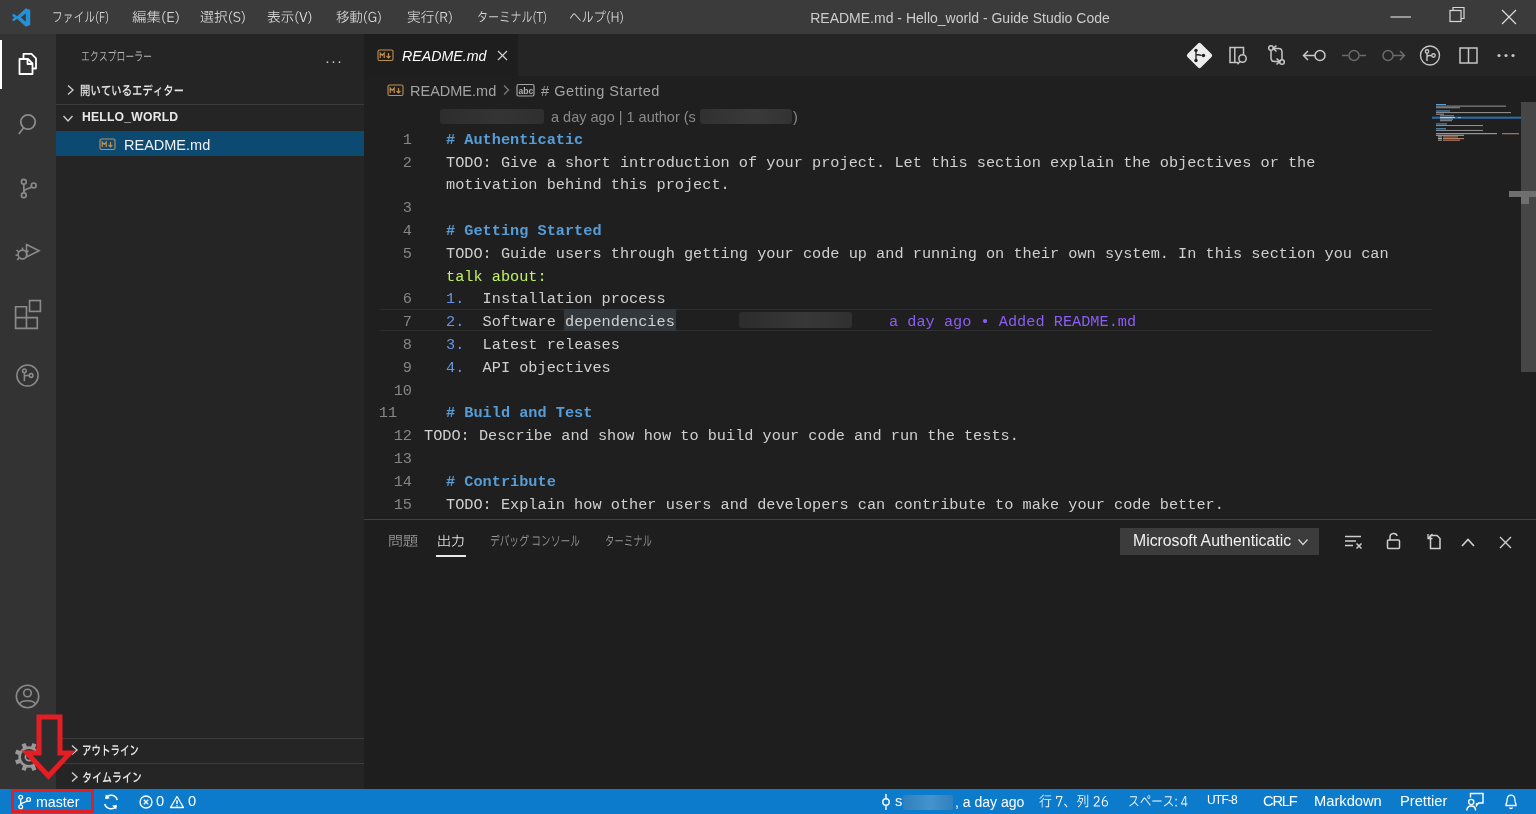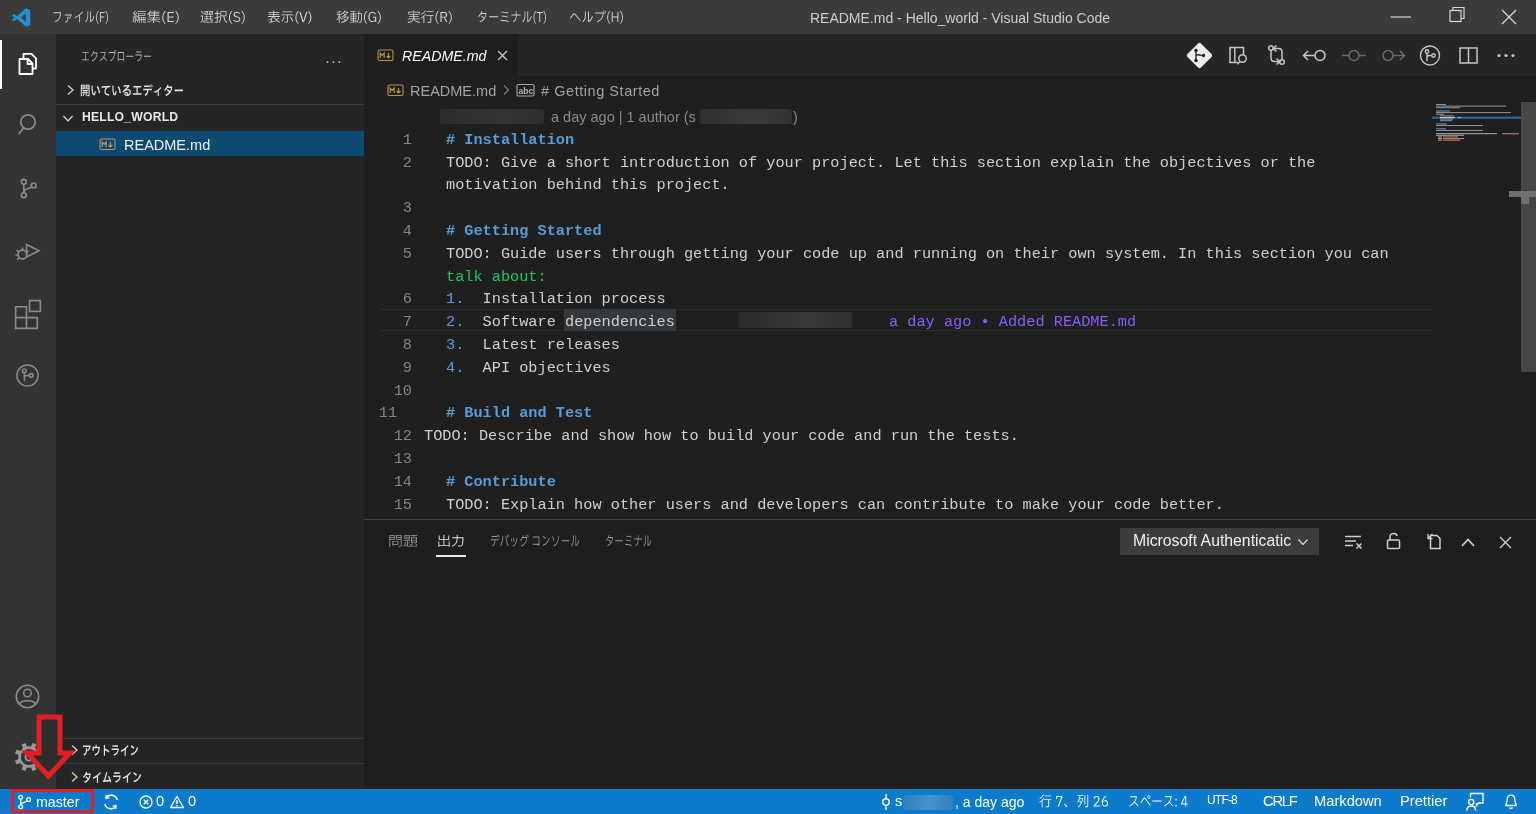--- a/index.html
+++ b/index.html
@@ -33,21 +33,21 @@
   </svg>
 <svg style="position:absolute;left:407px;top:7.1px;overflow:visible" width="48" height="19">
     <path transform="translate(0,14.9) scale(1.0096,1)" d="M11.7 -9.3H1.8V-7.7H1.0V-10.1H6.2V-11.3H7.1V-10.1H12.5V-7.7H11.7ZM7.3 -2.6Q7.7 -1.7 9.0 -1.0Q10.4 -0.4 12.8 0.2L12.5 1.1Q10.5 0.5 9.3 0.0Q8.1 -0.5 7.5 -1.1Q6.9 -1.7 6.7 -2.6H6.6Q6.4 -1.7 5.9 -1.1Q5.3 -0.5 4.1 0.0Q3.0 0.5 1.0 1.0L0.7 0.2Q3.1 -0.4 4.4 -1.0Q5.7 -1.7 6.0 -2.6H0.8V-3.4H6.2V-3.5V-4.8H2.1V-5.6H6.2V-7.0H2.2V-7.7H6.2V-8.7H7.1V-7.7H11.3V-7.0H7.1V-5.6H11.4V-4.8H7.1V-3.5V-3.4H12.7V-2.6Z M18.6 -10.9Q16.9 -8.6 14.5 -7.2L14.0 -7.9Q16.5 -9.3 17.9 -11.4ZM19.3 -10.6H26.0V-9.8H19.3ZM18.8 -7.7Q17.9 -6.5 17.2 -5.8V1.0H16.3V-5.0Q15.6 -4.3 14.3 -3.5L13.9 -4.3Q15.1 -5.0 16.2 -6.0Q17.3 -7.0 18.1 -8.2ZM26.4 -6.9V-6.1H24.0V-0.2Q24.0 0.3 23.8 0.5Q23.5 0.8 23.0 0.8H20.5L20.3 -0.1H23.1V-6.1H18.9V-6.9Z M30.7 -10.8H31.8Q31.0 -10.1 30.4 -9.2Q29.8 -8.2 29.5 -7.1Q29.2 -6.0 29.2 -5.0V-3.8Q29.2 -2.8 29.5 -1.7Q29.8 -0.6 30.4 0.3Q31.0 1.3 31.8 1.9H30.7Q30.0 1.3 29.4 0.4Q28.9 -0.6 28.5 -1.8Q28.2 -3.1 28.2 -4.4Q28.2 -5.8 28.5 -7.0Q28.9 -8.2 29.4 -9.2Q30.0 -10.2 30.7 -10.8Z M34.2 -4.3V0.0H33.1V-9.9H37.0Q38.3 -9.9 39.0 -9.2Q39.8 -8.4 39.8 -7.1Q39.8 -6.0 39.2 -5.3Q38.7 -4.6 37.7 -4.4L40.0 0.0H38.8L36.6 -4.3ZM37.0 -5.2Q37.7 -5.2 38.1 -5.6Q38.5 -6.0 38.5 -6.7V-7.4Q38.5 -8.1 38.1 -8.5Q37.7 -8.9 37.0 -8.9H34.2V-5.2Z M41.8 1.9H40.8Q41.5 1.3 42.1 0.3Q42.7 -0.6 43.0 -1.7Q43.4 -2.8 43.4 -3.8V-5.0Q43.4 -6.0 43.0 -7.1Q42.7 -8.2 42.1 -9.2Q41.5 -10.1 40.8 -10.8H41.8Q42.5 -10.2 43.1 -9.2Q43.7 -8.2 44.0 -7.0Q44.4 -5.8 44.4 -4.4Q44.4 -3.1 44.0 -1.8Q43.7 -0.6 43.1 0.4Q42.5 1.3 41.8 1.9Z" fill="#d6d6d6"></path>
   </svg>
 <svg style="position:absolute;left:477px;top:7.1px;overflow:visible" width="72" height="19">
     <path transform="translate(0,14.9) scale(0.8225,1)" d="M11.6 -9.0Q11.4 -5.4 9.3 -3.0Q7.2 -0.6 3.6 0.4L3.2 -0.5Q6.3 -1.4 8.1 -3.2Q6.6 -4.5 4.9 -5.5L5.5 -6.3Q7.2 -5.1 8.7 -3.9Q10.2 -5.6 10.5 -8.0H5.2Q4.6 -7.1 3.8 -6.4Q3.1 -5.6 2.1 -4.9L1.5 -5.6Q4.3 -7.6 5.6 -10.8L6.6 -10.6Q6.2 -9.8 5.7 -9.0Z M25.6 -4.6H14.8V-5.6H25.6Z M30.0 -10.2Q34.4 -10.0 38.0 -9.3L37.9 -8.4Q34.4 -9.1 29.9 -9.3ZM30.1 -6.3Q32.1 -6.2 33.8 -6.0Q35.5 -5.8 37.2 -5.4L37.0 -4.5Q34.1 -5.1 30.0 -5.4ZM28.9 -2.2Q31.4 -2.0 33.9 -1.6Q36.4 -1.3 38.3 -0.9L38.2 0.0Q36.2 -0.4 33.7 -0.7Q31.2 -1.1 28.7 -1.2Z M52.9 -7.3V-6.4H48.1V-5.7Q48.1 -4.1 47.7 -3.0Q47.3 -1.9 46.5 -1.1Q45.6 -0.3 44.3 0.3L43.7 -0.6Q45.0 -1.1 45.8 -1.8Q46.5 -2.5 46.8 -3.4Q47.2 -4.3 47.2 -5.7V-6.4H41.9V-7.3H47.2V-10.6H48.1V-7.3Z M66.6 -5.3Q65.9 -3.3 64.8 -1.9Q63.6 -0.5 62.1 0.1H61.2V-10.4H62.2V-0.9Q64.6 -2.2 65.8 -5.8ZM57.9 -10.4H58.8V-6.3Q58.8 -3.8 58.1 -2.3Q57.3 -0.8 55.8 0.3L55.1 -0.4Q56.6 -1.4 57.2 -2.8Q57.9 -4.1 57.9 -6.3Z M71.2 -10.8H72.3Q71.5 -10.1 70.9 -9.2Q70.3 -8.2 70.0 -7.1Q69.7 -6.0 69.7 -5.0V-3.8Q69.7 -2.8 70.0 -1.7Q70.3 -0.6 70.9 0.3Q71.5 1.3 72.3 1.9H71.2Q70.5 1.3 69.9 0.4Q69.4 -0.6 69.0 -1.8Q68.7 -3.1 68.7 -4.4Q68.7 -5.8 69.0 -7.0Q69.4 -8.2 69.9 -9.2Q70.5 -10.2 71.2 -10.8Z M80.1 -9.9V-8.9H76.9V0.0H75.7V-8.9H72.5V-9.9Z M81.4 1.9H80.3Q81.1 1.3 81.7 0.3Q82.3 -0.6 82.6 -1.7Q82.9 -2.8 82.9 -3.8V-5.0Q82.9 -6.0 82.6 -7.1Q82.3 -8.2 81.7 -9.2Q81.1 -10.1 80.3 -10.8H81.4Q82.1 -10.2 82.7 -9.2Q83.2 -8.2 83.6 -7.0Q83.9 -5.8 83.9 -4.4Q83.9 -3.1 83.6 -1.8Q83.2 -0.6 82.7 0.4Q82.1 1.3 81.4 1.9Z" fill="#d6d6d6"></path>
   </svg>
 <svg style="position:absolute;left:569px;top:7.1px;overflow:visible" width="57" height="19">
     <path transform="translate(0,14.9) scale(0.9163,1)" d="M6.3 -7.2Q5.9 -7.6 5.6 -7.6Q5.3 -7.6 4.9 -7.2L1.7 -3.2L1.0 -4.0L4.2 -7.9Q4.5 -8.3 4.9 -8.5Q5.2 -8.7 5.6 -8.7Q5.9 -8.7 6.3 -8.5Q6.6 -8.3 6.9 -8.0L12.9 -1.6L12.3 -0.8Z M26.1 -5.3Q25.4 -3.3 24.3 -1.9Q23.1 -0.5 21.6 0.1H20.7V-10.4H21.7V-0.9Q24.1 -2.2 25.3 -5.8ZM17.4 -10.4H18.3V-6.3Q18.3 -3.8 17.6 -2.3Q16.8 -0.8 15.3 0.3L14.6 -0.4Q16.1 -1.4 16.7 -2.8Q17.4 -4.1 17.4 -6.3Z M40.1 -9.8Q40.1 -9.1 39.7 -8.6Q39.2 -8.2 38.4 -8.2Q38.1 -8.2 37.8 -8.3Q37.5 -4.8 35.8 -2.8Q34.2 -0.7 30.9 0.3L30.4 -0.6Q32.6 -1.3 33.9 -2.3Q35.3 -3.4 36.0 -4.9Q36.7 -6.4 36.8 -8.5H28.5V-9.4H36.8Q36.8 -9.6 36.8 -9.8Q36.8 -10.6 37.2 -11.0Q37.7 -11.5 38.4 -11.5Q39.2 -11.5 39.7 -11.0Q40.1 -10.6 40.1 -9.8ZM39.4 -9.9Q39.4 -10.3 39.2 -10.6Q38.9 -10.8 38.4 -10.8Q38.0 -10.8 37.7 -10.6Q37.5 -10.3 37.5 -9.9V-9.7Q37.5 -9.3 37.7 -9.1Q38.0 -8.9 38.4 -8.9Q38.9 -8.9 39.2 -9.1Q39.4 -9.3 39.4 -9.7Z M44.2 -10.8H45.3Q44.5 -10.1 43.9 -9.2Q43.3 -8.2 43.0 -7.1Q42.7 -6.0 42.7 -5.0V-3.8Q42.7 -2.8 43.0 -1.7Q43.3 -0.6 43.9 0.3Q44.5 1.3 45.3 1.9H44.2Q43.5 1.3 42.9 0.4Q42.4 -0.6 42.0 -1.8Q41.7 -3.1 41.7 -4.4Q41.7 -5.8 42.0 -7.0Q42.4 -8.2 42.9 -9.2Q43.5 -10.2 44.2 -10.8Z M53.9 0.0H52.8V-4.5H47.7V0.0H46.6V-9.9H47.7V-5.5H52.8V-9.9H53.9Z M56.3 1.9H55.3Q56.0 1.3 56.6 0.3Q57.2 -0.6 57.5 -1.7Q57.8 -2.8 57.8 -3.8V-5.0Q57.8 -6.0 57.5 -7.1Q57.2 -8.2 56.6 -9.2Q56.0 -10.1 55.3 -10.8H56.3Q57.0 -10.2 57.6 -9.2Q58.2 -8.2 58.5 -7.0Q58.8 -5.8 58.8 -4.4Q58.8 -3.1 58.5 -1.8Q58.2 -0.6 57.6 0.4Q57.0 1.3 56.3 1.9Z" fill="#d6d6d6"></path>
   </svg>
-<div class="abs" style="left:760px;top:10px;width:400px;text-align:center;font-size:14px;color:#cdcdcd">README.md - Hello_world - Visual Studio Code</div>
+<div class="abs" style="left:760px;top:10px;width:400px;text-align:center;font-size:14px;color:#cdcdcd">README.md - Hello_world - Guide Studio Code</div>
 <svg class="abs" style="left:1390px;top:6px" width="140" height="22" viewBox="0 0 140 22">
 <g stroke="#d8d8d8" stroke-width="1.2" fill="none">
 <line x1="0.5" y1="11" x2="21" y2="11"></line>
 <rect x="60" y="4.5" width="11" height="11"></rect>
 <path d="M 63 4.5 L 63 1.5 L 74 1.5 L 74 12.5 L 71 12.5"></path>
 <line x1="112" y1="4" x2="126" y2="18"></line>
       <line x1="126" y1="4" x2="112" y2="18"></line>
 </g>
   </svg>
 <div class="abs" style="left:0;top:40px;width:2px;height:49px;background:#fff"></div>
@@ -225,30 +225,30 @@
 </g>
     <g fill="#c5c5c5">
       <circle cx="313" cy="13.5" r="1.6"></circle>
       <circle cx="320" cy="13.5" r="1.6"></circle>
       <circle cx="327" cy="13.5" r="1.6"></circle>
     </g>
   </svg>
 <div class="abs" style="left:380px;top:308.6px;width:1052px;height:22.8px;border-top:1px solid #2e2e2e;border-bottom:1px solid #2e2e2e;box-sizing:border-box"></div>
 <div class="abs" style="left:564.0px;top:309.1px;width:111.8px;height:21.8px;background:#33383d"></div>
 <div class="abs mono" style="left:364px;top:128.8px;width:48px;text-align:right;color:#858585">1</div>
-<div class="abs mono" style="left:446px;top:128.8px"><span style="color:#569cd6;font-weight:bold"># Installation</span></div>
+<div class="abs mono" style="left:446px;top:128.8px"><span style="color:#569cd6;font-weight:bold"># Authenticatic</span></div>
 <div class="abs mono" style="left:364px;top:151.6px;width:48px;text-align:right;color:#858585">2</div>
 <div class="abs mono" style="left:446px;top:151.6px"><span style="color:#cfcfcf;">TODO: Give a short introduction of your project. Let this section explain the objectives or the</span></div>
 <div class="abs mono" style="left:446px;top:174.4px"><span style="color:#cfcfcf;">motivation behind this project.</span></div>
 <div class="abs mono" style="left:364px;top:197.2px;width:48px;text-align:right;color:#858585">3</div>
 <div class="abs mono" style="left:364px;top:220.0px;width:48px;text-align:right;color:#858585">4</div>
 <div class="abs mono" style="left:446px;top:220.0px"><span style="color:#569cd6;font-weight:bold"># Getting Started</span></div>
 <div class="abs mono" style="left:364px;top:242.8px;width:48px;text-align:right;color:#858585">5</div>
 <div class="abs mono" style="left:446px;top:242.8px"><span style="color:#cfcfcf;">TODO: Guide users through getting your code up and running on their own system. In this section you can</span></div>
-<div class="abs mono" style="left:446px;top:265.6px"><span style="color:#22c55e;font-family:Liberation Mono, monospace;">talk about:</span></div>
+<div class="abs mono" style="left:446px;top:265.6px"><span style="color:#bef264;font-family:Liberation Mono, monospace;">talk about:</span></div>
 <div class="abs mono" style="left:364px;top:288.4px;width:48px;text-align:right;color:#858585">6</div>
 <div class="abs mono" style="left:446px;top:288.4px"><span style="color:#6796e6;">1.</span><span style="color:#cfcfcf;">  Installation process</span></div>
 <div class="abs mono" style="left:364px;top:311.2px;width:48px;text-align:right;color:#858585">7</div>
 <div class="abs mono" style="left:446px;top:311.2px"><span style="color:#6796e6;">2.</span><span style="color:#cfcfcf;">  Software dependencies</span></div>
 <div class="abs mono" style="left:364px;top:334.0px;width:48px;text-align:right;color:#858585">8</div>
 <div class="abs mono" style="left:446px;top:334.0px"><span style="color:#6796e6;">3.</span><span style="color:#cfcfcf;">  Latest releases</span></div>
 <div class="abs mono" style="left:364px;top:356.8px;width:48px;text-align:right;color:#858585">9</div>
 <div class="abs mono" style="left:446px;top:356.8px"><span style="color:#6796e6;">4.</span><span style="color:#cfcfcf;">  API objectives</span></div>
 <div class="abs mono" style="left:364px;top:379.6px;width:48px;text-align:right;color:#858585">10</div>
 <div class="abs mono" style="left:364px;top:402.4px;width:48px;text-align:center;color:#858585">11</div>

